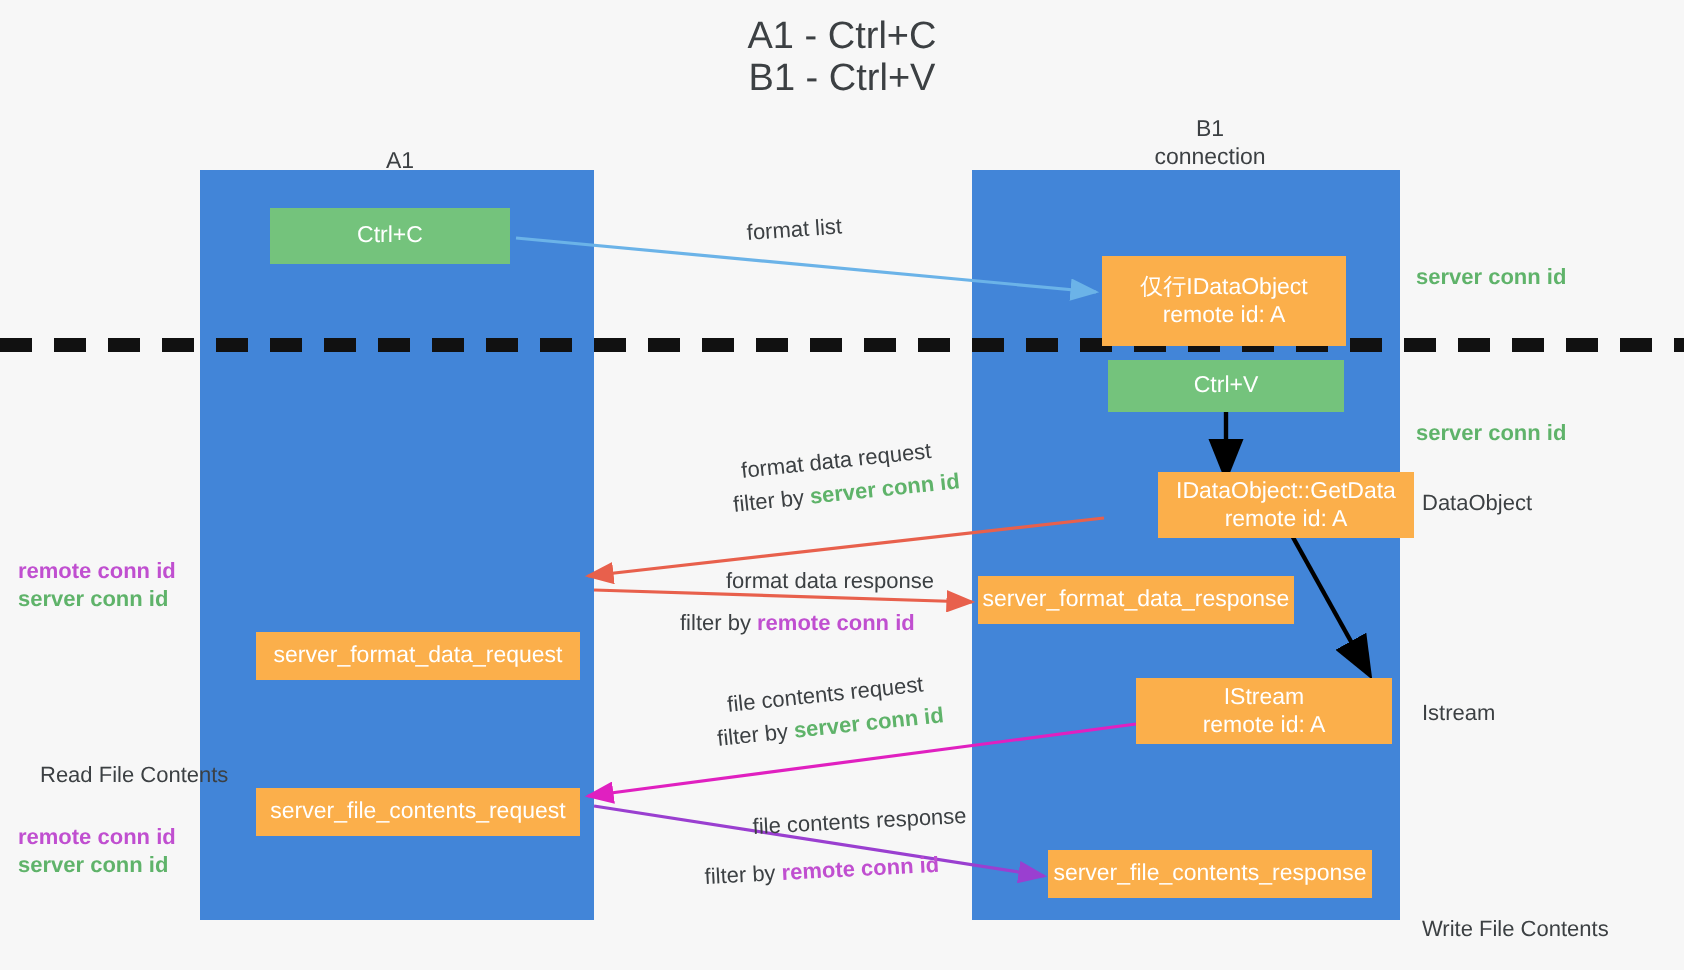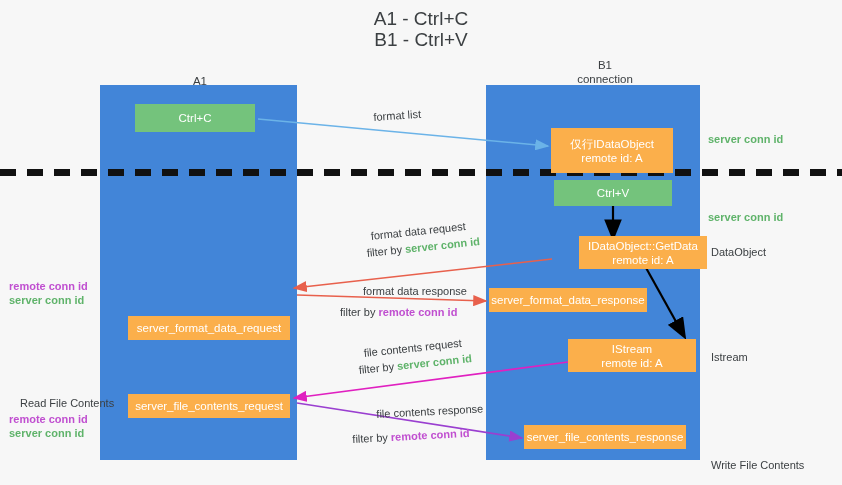--- a/index.html
+++ b/index.html
@@ -195,21 +195,21 @@
   </div>
   <div class="lab dark" style="left:711px;top:431px;margin-top:27px;">
     <span>Write File Contents</span>
   </div>
 
   <div class="stack" style="left:9px;top:279px;">
     <div class="p">remote conn id</div>
     <div class="g">server conn id</div>
   </div>
 
-  <div class="lab dark" style="left:8px;top:396px;padding-left:12px;">
+  <div class="lab dark" style="left:8px;top:381px;padding-left:12px;">
     <span>Read File Contents</span>
   </div>
   <div class="stack" style="left:9px;top:412px;">
     <div class="p">remote conn id</div>
     <div class="g">server conn id</div>
   </div>
 
 </div>
 
 </body></html>

